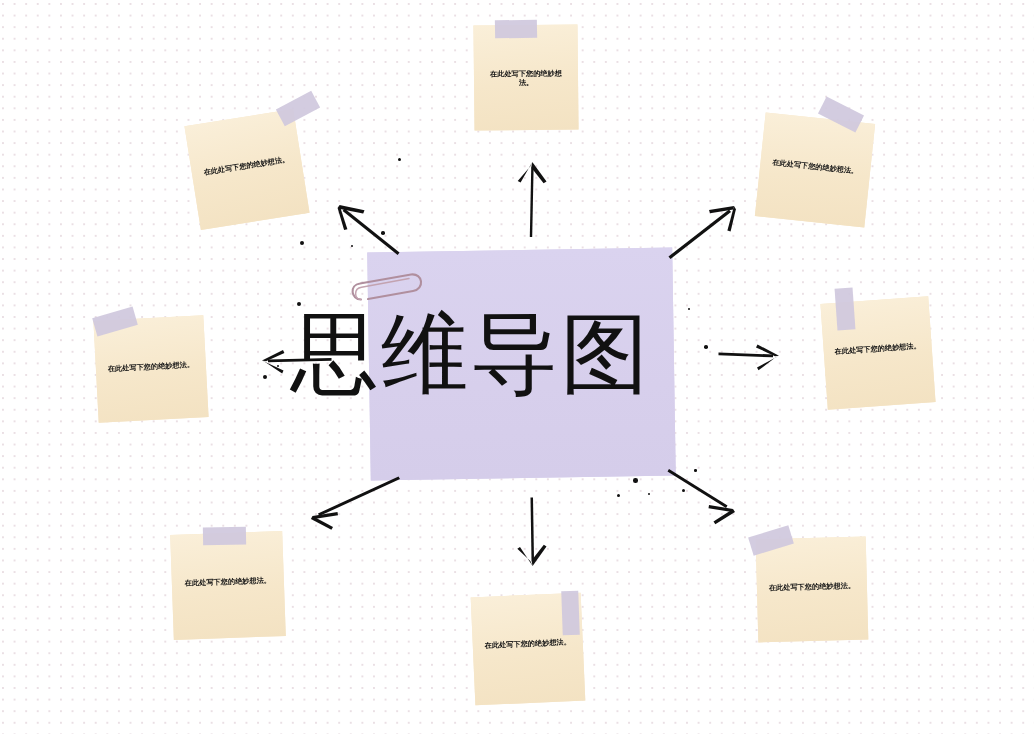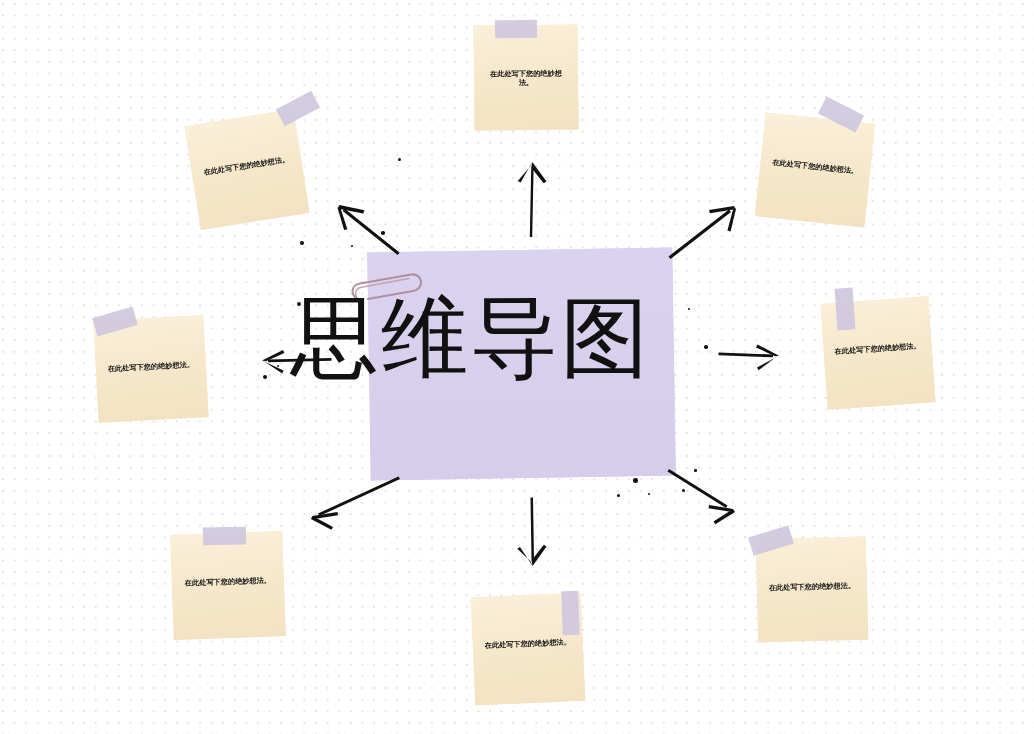--- a/index.html
+++ b/index.html
@@ -45,21 +45,21 @@
     left: 347px;
     top: 268px;
     width: 82px;
     height: 46px;
     z-index: 4;
     pointer-events: none;
   }
   .center-title {
     position: absolute;
     left: 0;
-    top: 290px;
+    top: 306px;
     width: 941px;
     text-align: center;
     font-family: "DejaVu Sans", "Liberation Sans", sans-serif;
     font-size: 88px;
     line-height: 96px;
     letter-spacing: 2px;
     color: #111111;
     font-weight: 400;
     z-index: 6;
     white-space: nowrap;

